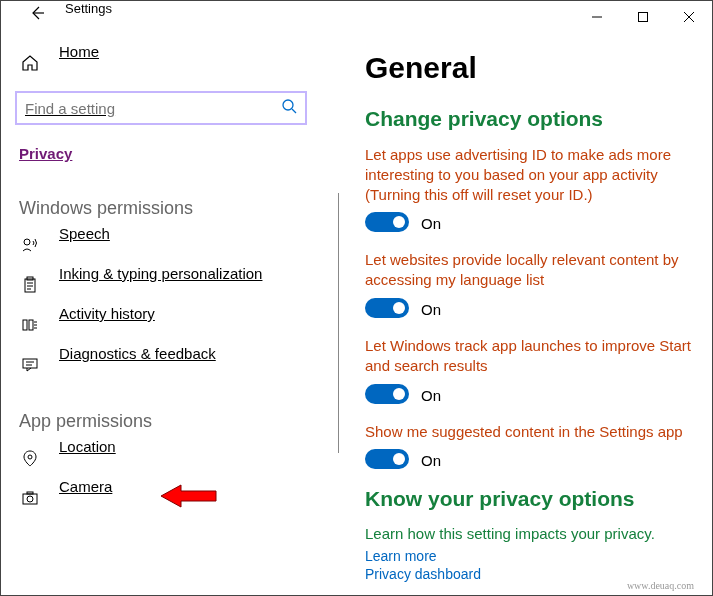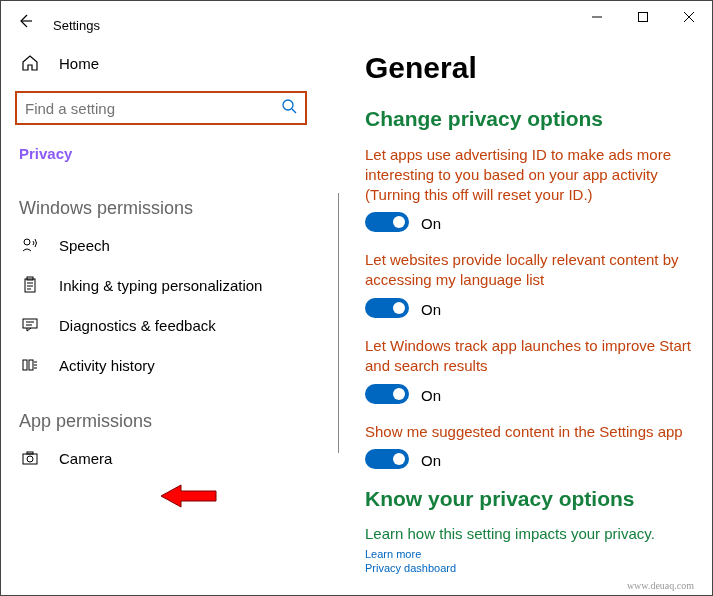--- a/index.html
+++ b/index.html
@@ -1,41 +1,41 @@
 <!DOCTYPE html>
 <html><head>
 <meta charset="utf-8">
 <style>
   * { box-sizing: border-box; margin: 0; padding: 0; font-family: "Segoe UI", Arial, sans-serif; }
   body { width: 713px; height: 596px; overflow: hidden; background: #fff; position: relative; border: 1px solid #444; }
-  .titlebar { height: 32px; display: flex; align-items: flex-end; padding-left: 12px; }
+  .titlebar { height: 32px; display: flex; align-items: flex-start; padding-left: 24px; }
   .titlebar .back { width: 24px; height: 24px; display: flex; align-items: center; justify-content: center; cursor: pointer; }
   .titlebar .title { font-size: 13px; margin-left: 16px; color: #000; }
   .titlebar .win-controls { margin-left: auto; display: flex; }
   .titlebar .win-controls div { width: 46px; height: 32px; display: flex; align-items: center; justify-content: center; cursor: pointer; }
   .content { display: flex; height: calc(100% - 32px); }
   .sidebar { width: 338px; padding: 10px 0 0 14px; position: relative; }
   .main { flex: 1; padding: 18px 12px 0 26px; overflow: hidden; }
 
-  .sidebar .nav-row { display: flex; align-items: center; height: 40px; padding-left: 4px; cursor: pointer; }
+  .sidebar .nav-row { display: flex; height: 40px; padding-left: 4px; cursor: pointer; text-decoration: underline; }
   .sidebar .nav-row .icon { width: 22px; display: flex; align-items: center; justify-content: center; }
   .sidebar .nav-row .label { margin-left: 18px; font-size: 15px; color: #000; }
   .sidebar .search { margin: 8px 32px 14px 0; }
-  .sidebar .search input { width: 100%; height: 34px; border: 2px solid #c2410c; padding: 0 30px 0 8px; font-size: 15px; outline: none; }
+  .sidebar .search input { width: 100%; height: 34px; border: 2px solid #c4b5fd; padding: 0 30px 0 8px; font-size: 15px; outline: none; text-decoration: underline; }
   .sidebar .search { position: relative; }
   .sidebar .search .sicon { position: absolute; right: 8px; top: 7px; color: #006dcc; }
-  .sidebar .current { font-size: 15px; font-weight: 600; color: #8b5cf6; padding: 6px 0 10px 4px; }
+  .sidebar .current { font-size: 15px; font-weight: 600; color: #701a75; padding: 6px 0 10px 4px; text-decoration: underline; }
   .sidebar .group { font-size: 18px; color: #666; padding: 26px 0 6px 4px; }
   .divider { position: absolute; left: 337px; top: 192px; height: 260px; width: 1px; background: #888; }
 
   h1 { font-size: 30px; font-weight: 600; color: #000; margin-bottom: 22px; }
   h2 { font-size: 21px; font-weight: 600; color: #15803d; margin: 12px 0 14px 0; }
   .desc { font-size: 15px; color: #c2410c; line-height: 1.32; margin-bottom: 8px; }
   .subdesc { font-size: 15px; color: #15803d; margin-bottom: 6px; }
-  .link { font-size: 11px; color: #0067c0; cursor: pointer; display: block; margin-top: 2px; }
+  .link { font-size: 14px; color: #0067c0; cursor: pointer; display: block; margin-top: 2px; }
 
   .toggle-row { display: flex; align-items: flex-end; margin-bottom: 18px; }
   .toggle { width: 44px; height: 20px; background: #0067c0; border-radius: 10px; position: relative; cursor: pointer; }
   .toggle .knob { position: absolute; width: 12px; height: 12px; background: #fff; border-radius: 50%; top: 4px; right: 4px; }
   .toggle-label { margin-left: 12px; font-size: 15px; color: #000; }
 
   .arrow-annotation { position: absolute; left: 160px; top: 480px; pointer-events: none; }
 
   .watermark { position: absolute; right: 18px; bottom: 4px; font-size: 10px; color: #999; font-family: Georgia, serif; }
 </style>
@@ -116,44 +116,53 @@
             <line x1="6" y1="10" x2="12" y2="10" stroke="#000"></line>
             <line x1="6" y1="13" x2="10" y2="13" stroke="#000"></line>
           </svg>
       </span>
       <span class="label">Inking &amp; typing personalization</span>
     </div>
 
     <div class="nav-row">
       <span class="icon">
         <svg width="18" height="18" viewBox="0 0 18 18">
-            <rect x="2" y="3" width="14" height="9" stroke="#000" fill="none"></rect>
-            <path d="M6 12 L6 15 L10 12" stroke="#000" fill="none"></path>
-            <line x1="5" y1="6" x2="13" y2="6" stroke="#000"></line>
-            <line x1="5" y1="9" x2="11" y2="9" stroke="#000"></line>
-          </svg>
-      </span>
-      <span class="label">Diagnostics &amp; feedback</span>
-    </div>
-
-    <div class="nav-row">
-      <span class="icon">
-        <svg width="18" height="18" viewBox="0 0 18 18">
             <rect x="2" y="4" width="4" height="10" stroke="#000" fill="none"></rect>
             <rect x="8" y="4" width="4" height="10" stroke="#000" fill="none"></rect>
             <line x1="13" y1="6" x2="16" y2="6" stroke="#000"></line>
             <line x1="13" y1="9" x2="16" y2="9" stroke="#000"></line>
             <line x1="13" y1="12" x2="16" y2="12" stroke="#000"></line>
           </svg>
       </span>
       <span class="label">Activity history</span>
     </div>
 
+    <div class="nav-row">
+      <span class="icon">
+        <svg width="18" height="18" viewBox="0 0 18 18">
+            <rect x="2" y="3" width="14" height="9" stroke="#000" fill="none"></rect>
+            <path d="M6 12 L6 15 L10 12" stroke="#000" fill="none"></path>
+            <line x1="5" y1="6" x2="13" y2="6" stroke="#000"></line>
+            <line x1="5" y1="9" x2="11" y2="9" stroke="#000"></line>
+          </svg>
+      </span>
+      <span class="label">Diagnostics &amp; feedback</span>
+    </div>
+
     <div class="group">App permissions</div>
 
+    <div class="nav-row">
+      <span class="icon">
+        <svg width="18" height="18" viewBox="0 0 18 18">
+            <path d="M9 2 C5 2 3 5 3 8 C3 12 9 17 9 17 C9 17 15 12 15 8 C15 5 13 2 9 2 Z" stroke="#000" fill="none"></path>
+            <circle cx="9" cy="8" r="2" stroke="#000" fill="none"></circle>
+          </svg>
+      </span>
+      <span class="label">Location</span>
+    </div>
 
     <div class="nav-row">
       <span class="icon">
         <svg width="18" height="18" viewBox="0 0 18 18">
             <rect x="2" y="5" width="14" height="10" stroke="#000" fill="none"></rect>
             <circle cx="9" cy="10" r="3" stroke="#000" fill="none"></circle>
             <rect x="6" y="3" width="6" height="2" stroke="#000" fill="none"></rect>
           </svg>
       </span>
       <span class="label">Camera</span>

